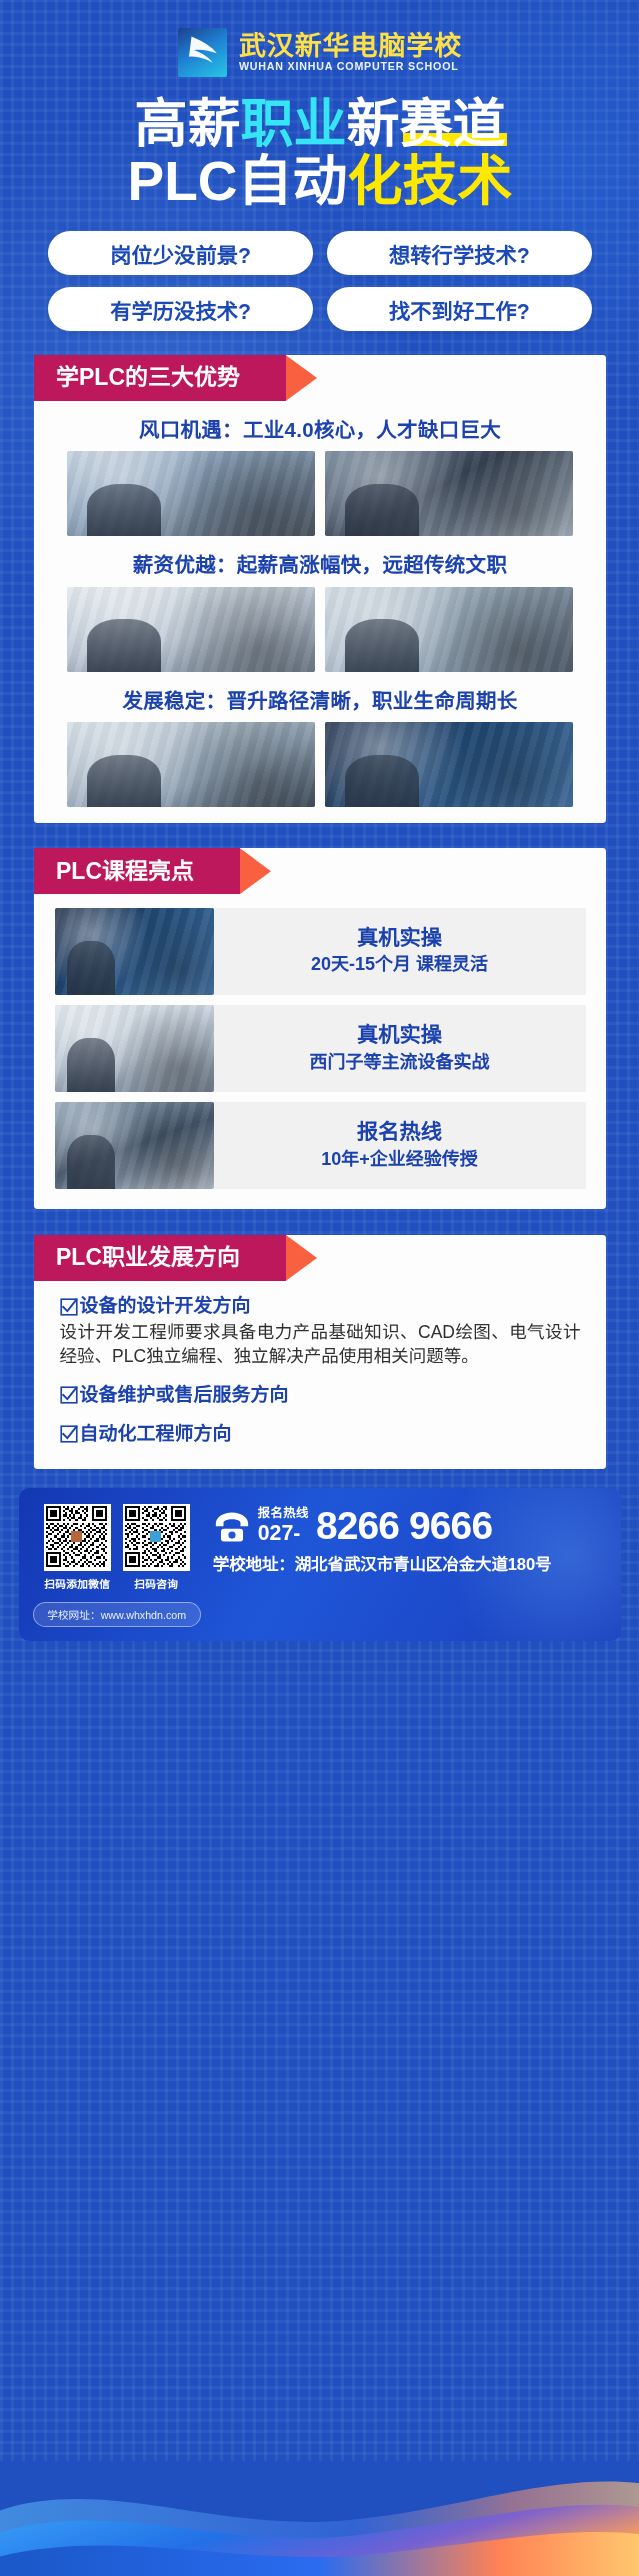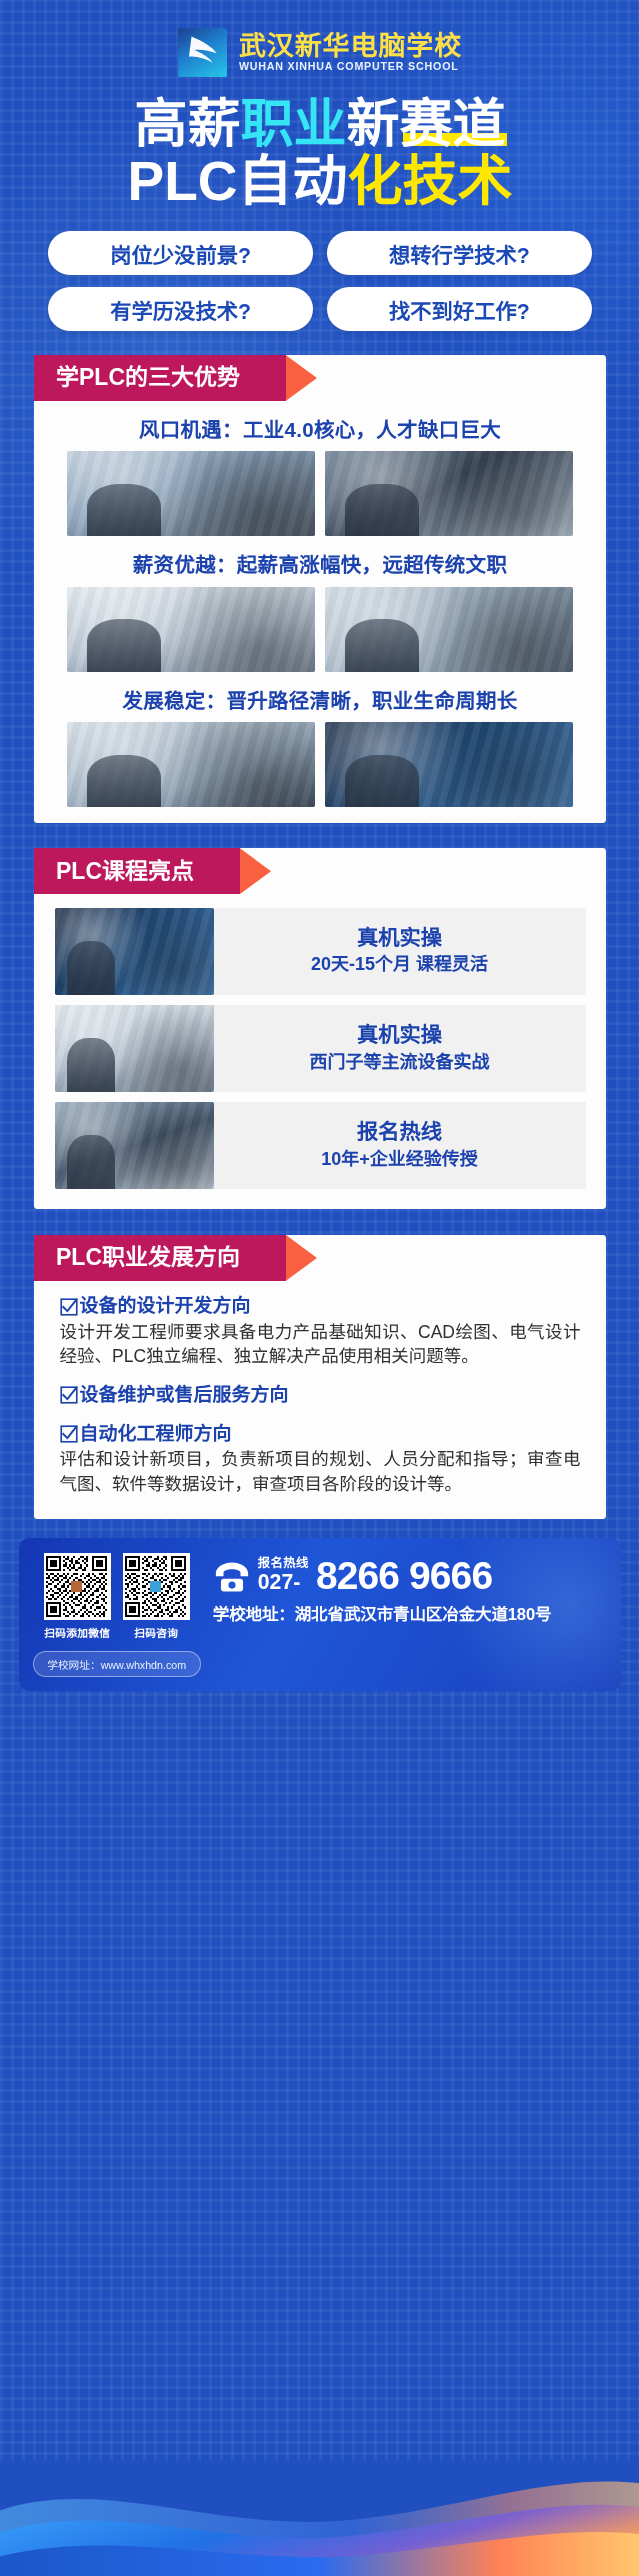--- a/index.html
+++ b/index.html
@@ -345,21 +345,20 @@
       </div>
 
       <div>
         <div class="dir-head">
           <svg class="chk" viewBox="0 0 22 22" aria-hidden="true">
             <rect x="1.5" y="1.5" width="19" height="19" fill="none" stroke="#1c43ad" stroke-width="2"></rect>
             <path d="M4 11 L9 16 L20 2" fill="none" stroke="#1c43ad" stroke-width="2.4" stroke-linecap="square"></path>
           </svg>
           <div class="dir-h">自动化工程师方向</div>
         </div>
-        <div class="dir-p">评估和设计新项目，负责新项目的规划、人员分配和指导；审查电气图、软件等数据设计，审查项目各阶段的设计等。</div>
       </div>
 
     </div>
   </div>
 
   <div class="footer">
     <div class="qr-col">
       <div class="qr-pair">
         <div class="qr-one">
           <div class="qr">

